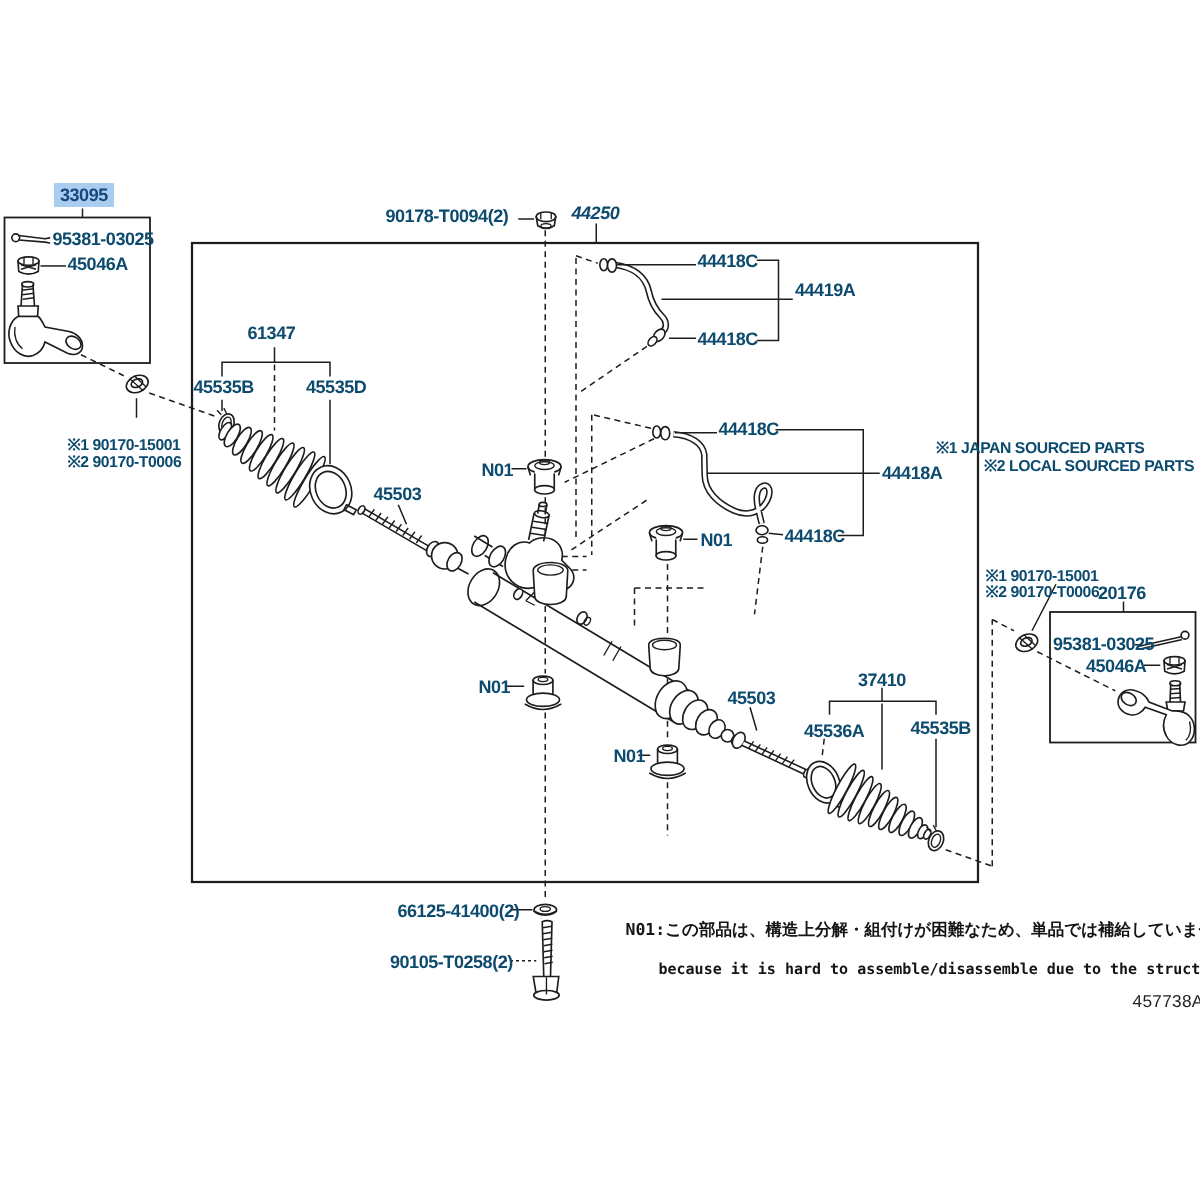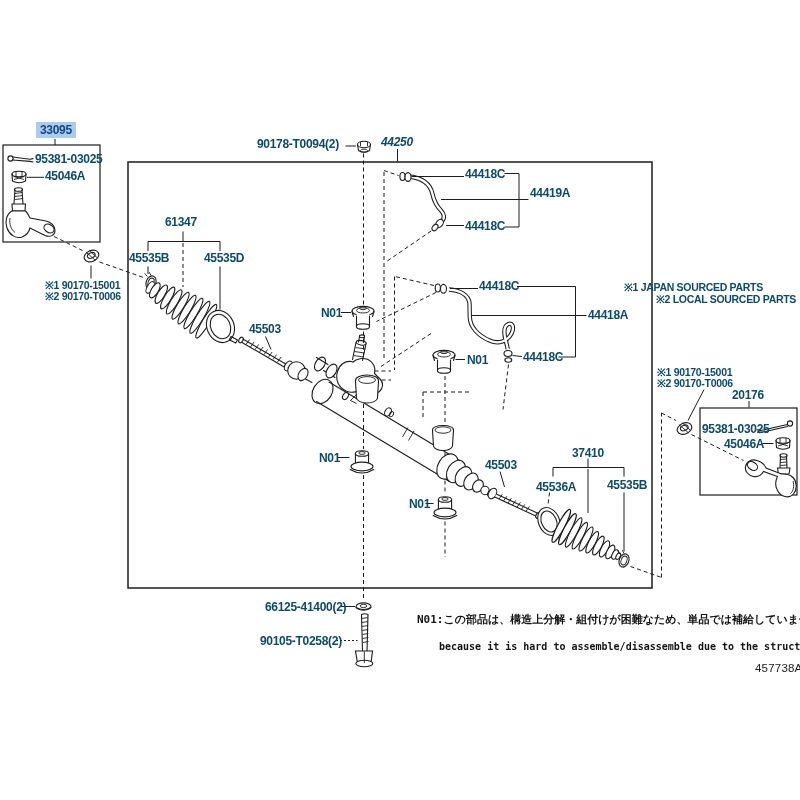--- a/index.html
+++ b/index.html
@@ -11,21 +11,21 @@
   .sub{stroke:#1d1d1d;fill:none;stroke-width:1.2;}
   .d{stroke:#1d1d1d;fill:none;stroke-width:1;stroke-dasharray:4 3;}
   .d2{stroke:#1d1d1d;fill:none;stroke-width:1;stroke-dasharray:2 2;}
   .ld{stroke:#1d1d1d;fill:none;stroke-width:1;}
   .w{fill:#ffffff;}
   .to{stroke:#1d1d1d;fill:none;stroke-width:4.4;}
   .ti{stroke:#ffffff;fill:none;stroke-width:2.3;}
   .tk{stroke:#1d1d1d;fill:none;stroke-width:.9;}
   .lbl{position:absolute;font-weight:700;font-size:12px;letter-spacing:-0.3px;color:#0c4a6e;
        white-space:nowrap;line-height:1;}
-  .sm{font-size:10.5px;}
+  .sm{font-size:10.5px;margin-top:12px;}
   .hl{background:#a9cdee;color:#17457e;padding:2px 4px 2px 4px;}
   .foot{position:absolute;font-weight:700;font-size:10px;color:#151515;white-space:nowrap;
         font-family:"DejaVu Sans Mono","DejaVu Sans",monospace;line-height:1;}
   .footjp{font-size:11px;}
   .docnum{position:absolute;font-size:11.5px;font-weight:400;color:#222;letter-spacing:.2px;}
 </style>
 </head>
 <body>
 
 <div id="canvas">

